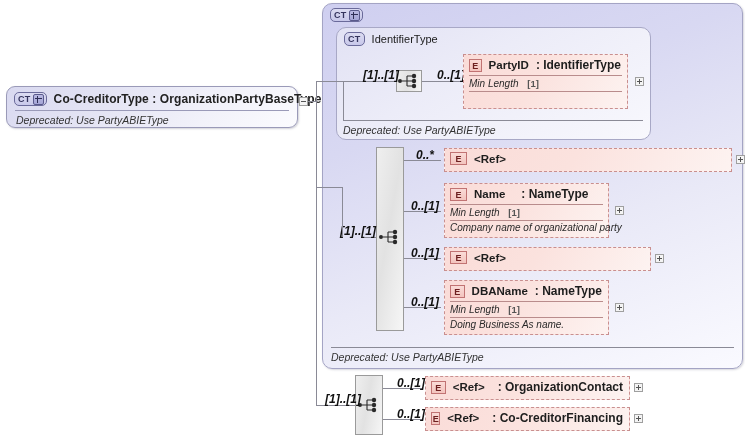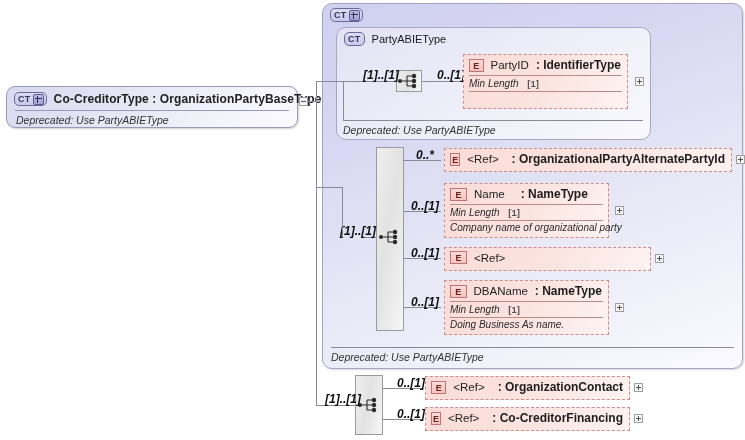--- a/index.html
+++ b/index.html
@@ -82,21 +82,21 @@
   .ebox{
     position:absolute;
     border:1px dashed #c98f8f;
     background:linear-gradient(120deg,#fadcd8 0%,#fbe2de 45%,#fdf3f1 100%);
     box-sizing:border-box;
   }
   .ebox .erow{
     display:flex;align-items:center;gap:7px;
     padding:3px 6px 3px 5px;white-space:nowrap;
   }
-  .ebox .ename{font-size:11.5px;font-weight:normal;color:#1d1d1d;}
+  .ebox .ename{font-size:11.5px;font-weight:bold;color:#1d1d1d;}
   .ebox .etype{font-size:12px;font-weight:bold;color:#1d1d1d;}
   .ebox .edivider{height:1px;background:#b98c8c;margin:0 5px;}
   .ebox .efacet{
     padding:2px 6px 2px 5px;white-space:nowrap;
     font-style:italic;font-size:10px;color:#2a2a2a;
   }
   .ebox .efacet .card{font-style:normal;color:#555;font-size:9.5px;margin-left:6px;}
   .ebox .edoc{
     padding:1px 6px 3px 5px;white-space:nowrap;
     font-style:italic;font-size:10px;color:#2a2a2a;
@@ -155,21 +155,21 @@
 
   <div class="ln lnh" style="left:331px;top:347px;width:403px;"></div>
   <div style="position:absolute;left:331px;top:351px;font-style:italic;font-size:10.5px;color:#333;white-space:nowrap;">Deprecated: Use PartyABIEType</div>
 
   <div class="innerpanel" style="left:336px;top:27px;width:315px;height:113px;"></div>
 
   <div style="position:absolute;left:344px;top:32px;display:flex;align-items:center;gap:7px;white-space:nowrap;">
     <span class="badge" style="padding-right:3px;">
       <span class="bt">CT</span>
     </span>
-    <span class="ttl">PartyABIEType</span>
+    <span class="ttl">IdentifierType</span>
   </div>
 
   <div class="ln lnh" style="left:343px;top:120px;width:300px;"></div>
   <div style="position:absolute;left:343px;top:124px;font-style:italic;font-size:10.5px;color:#333;white-space:nowrap;">Deprecated: Use PartyABIEType</div>
 
   <div class="seq" style="left:396px;top:70px;width:26px;height:22px;"></div>
   <svg class="seqicon" style="left:397px;top:72px;" viewBox="0 0 24 18">
     <circle cx="3" cy="9" r="2" fill="#2a2a2a"></circle>
     <path d="M5 9 H10 M10 4 V14 M10 4 H15 M10 9 H15 M10 14 H15" stroke="#2a2a2a" stroke-width="1.1" fill="none"></path>
     <circle cx="17" cy="4" r="2.2" fill="#2a2a2a"></circle>
@@ -216,21 +216,20 @@
 
   <div class="card" style="left:416px;top:148px;">0..*</div>
   <div class="card" style="left:411px;top:199px;">0..[1]</div>
   <div class="card" style="left:411px;top:246px;">0..[1]</div>
   <div class="card" style="left:411px;top:295px;">0..[1]</div>
 
   <div class="ebox" style="left:444px;top:148px;width:288px;height:24px;">
     <div class="erow">
       <span class="ebadge">E</span>
       <span class="ename">&lt;Ref&gt;</span>
-      <span class="etype" style="margin-left:6px;">: OrganizationalPartyAlternatePartyId</span>
     </div>
   </div>
   <div class="exp plus" style="left:736px;top:155px;"></div>
 
   <div class="ebox" style="left:444px;top:183px;width:165px;height:55px;">
     <div class="erow">
       <span class="ebadge">E</span>
       <span class="ename">Name</span>
       <span class="etype" style="margin-left:9px;">: NameType</span>
     </div>

